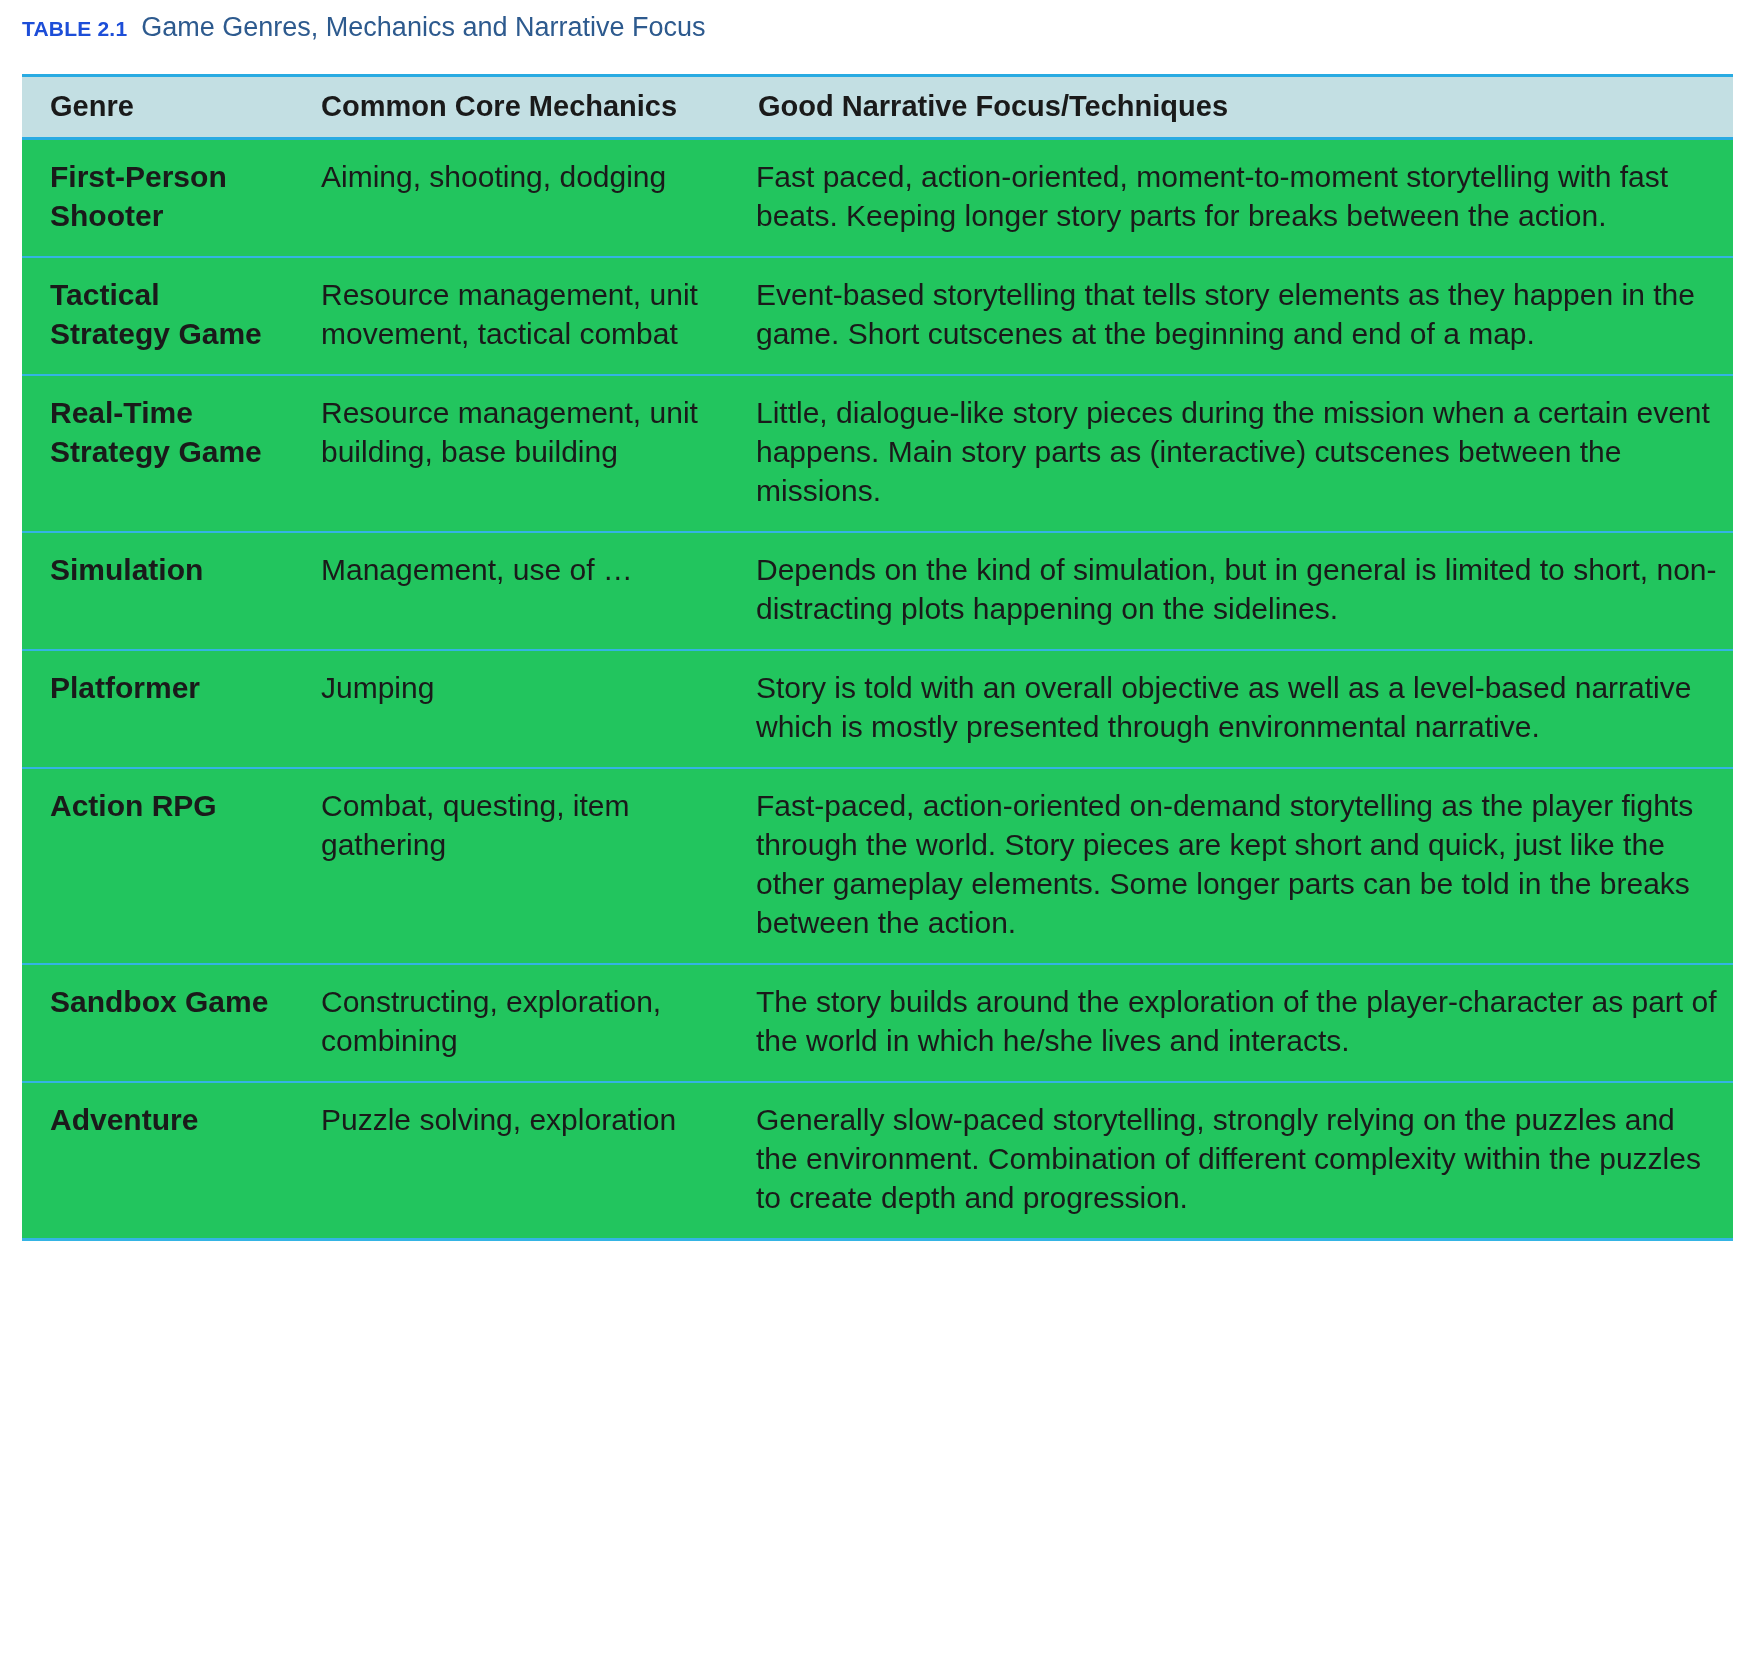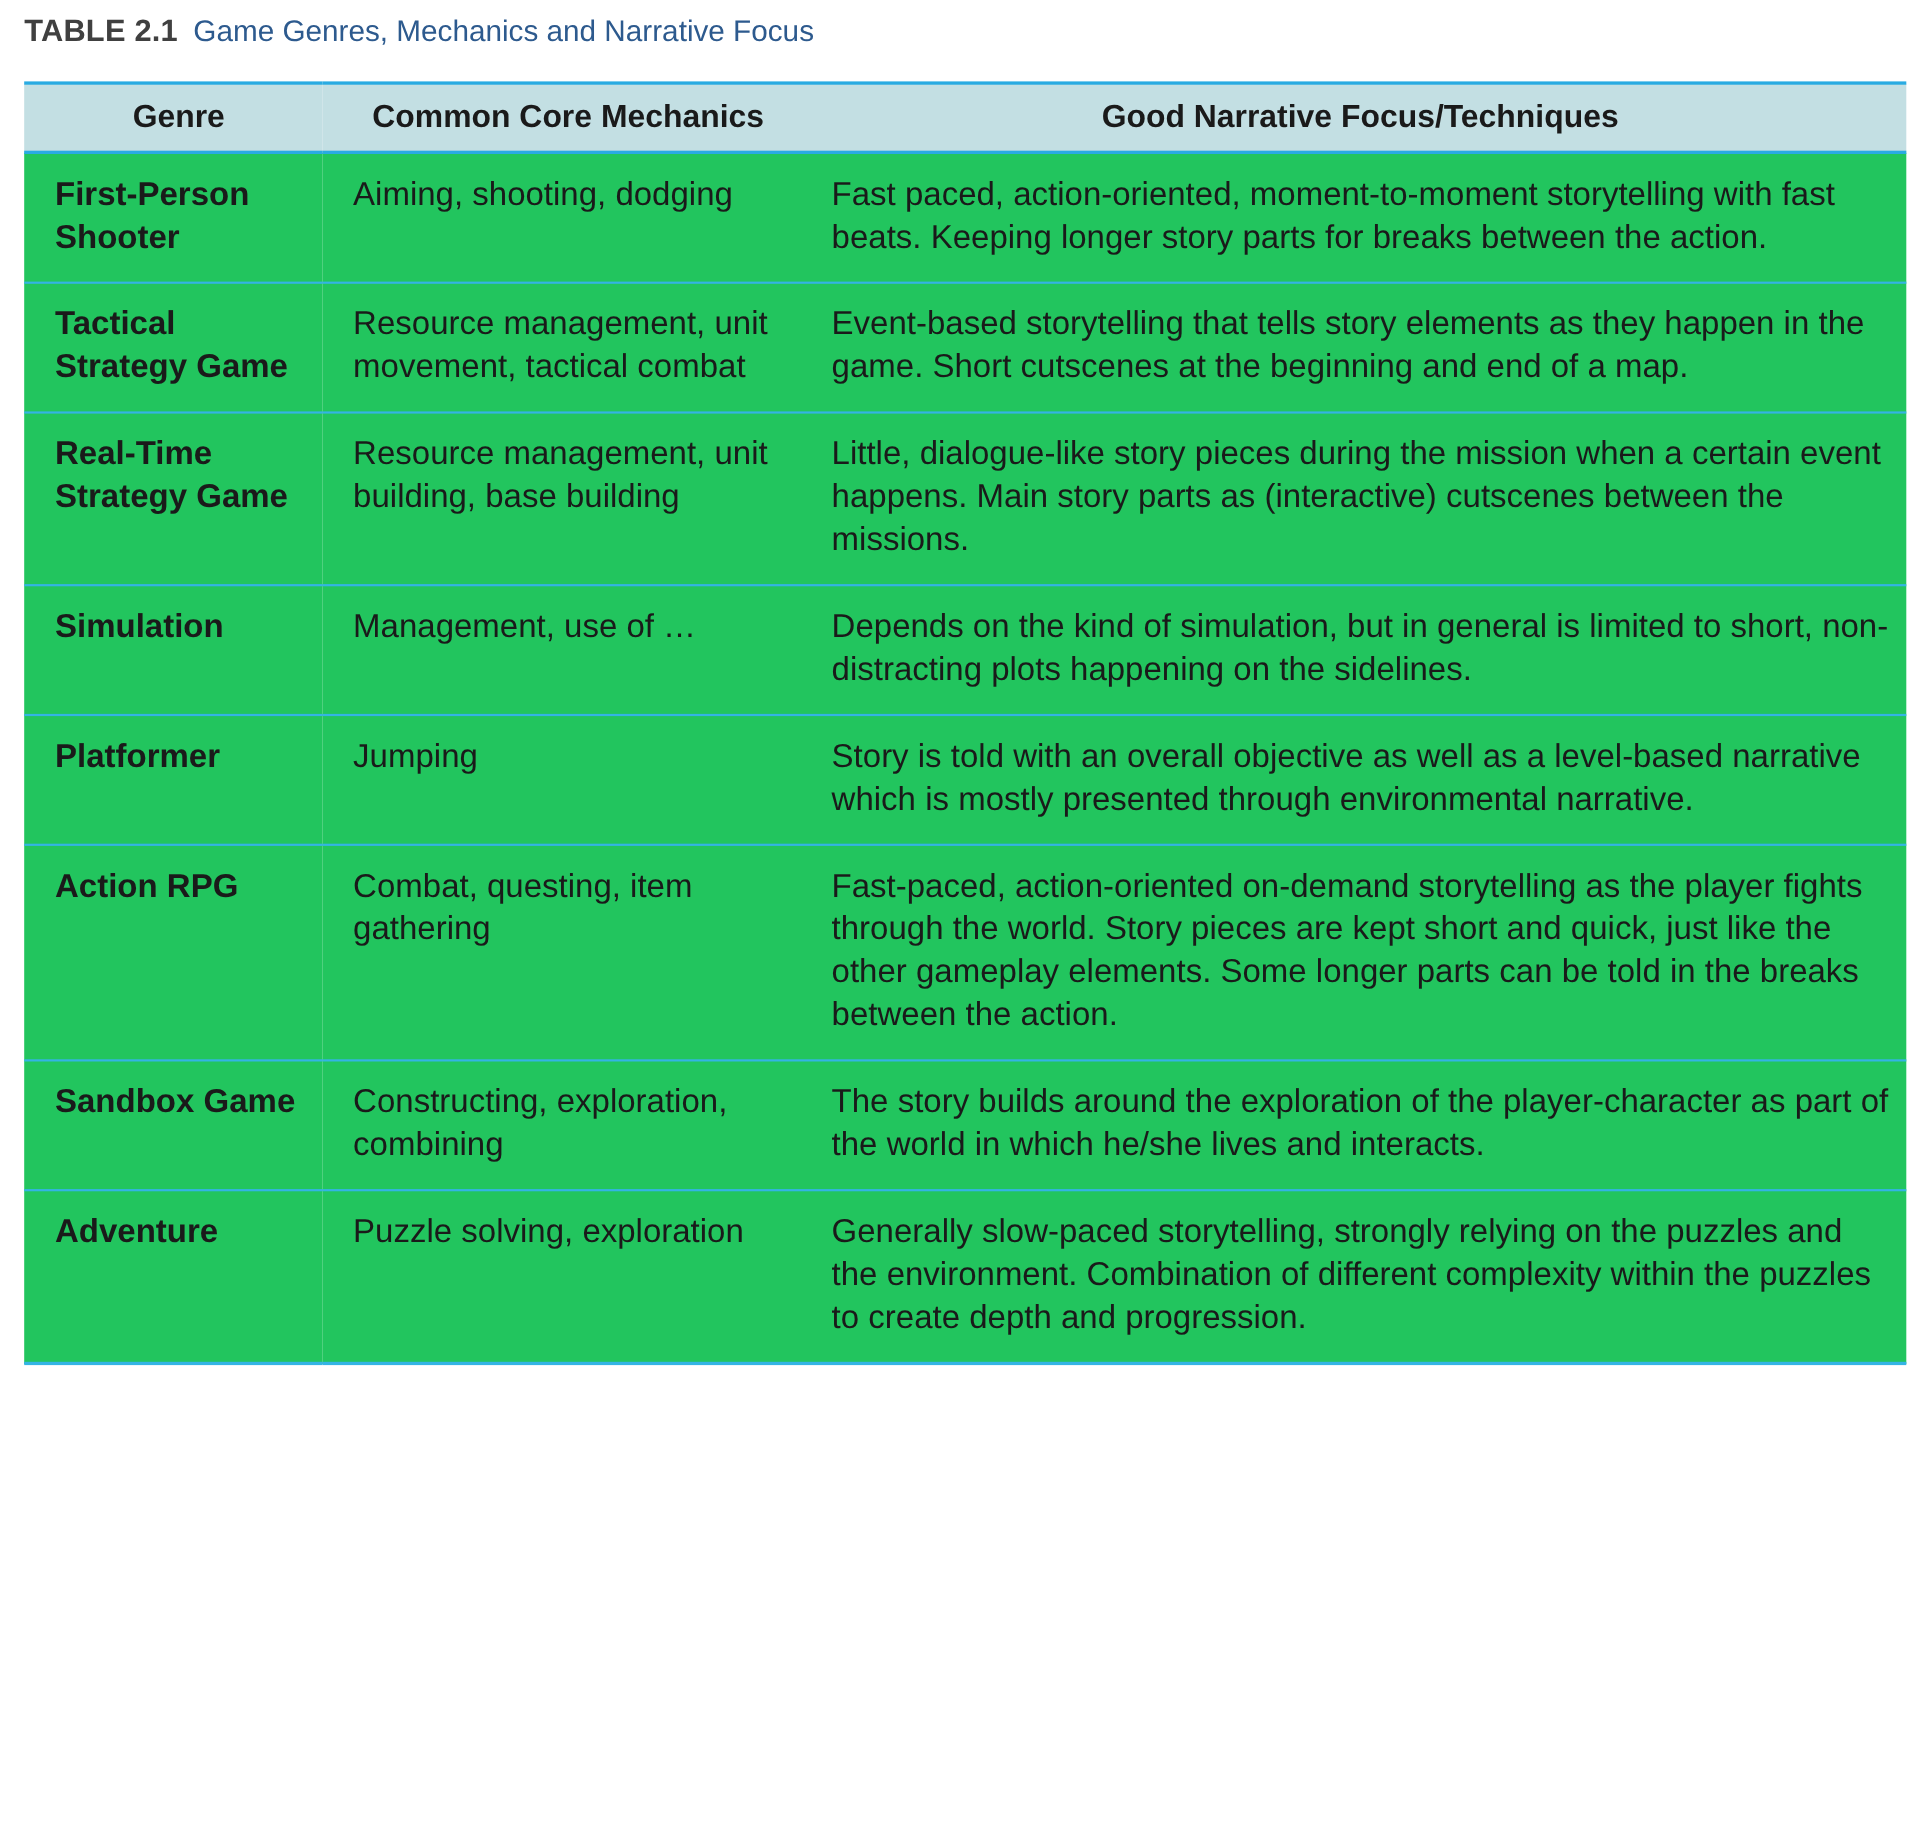--- a/index.html
+++ b/index.html
@@ -24,23 +24,23 @@
 
   
   .caption {
     position: absolute;
     left: 22px;
     top: 14px;
     white-space: nowrap;
     line-height: 1;
   }
   .caption-label {
-    font-size: 28px;
+    font-size: 21px;
     font-weight: 700;
-    color: #404040;
+    color: #1d4ed8;
     letter-spacing: 0.2px;
   }
   .caption-title {
     font-size: 27px;
     font-weight: 400;
     color: #2D5A8E;
     margin-left: 14px;
   }
 
   
@@ -54,21 +54,21 @@
   }
 
   .table col.c-genre     { width: 271px; }
   .table col.c-mechanics { width: 437px; }
   .table col.c-narrative { width: 1003px; }
 
   thead tr.header-row {
     background: #C3DFE3;
   }
   thead th {
-    text-align: center;
+    text-align: left;
     vertical-align: middle;
     font-size: 29px;
     font-weight: 700;
     color: #1A1A1A;
     padding: 13px 18px 14px 28px;
     border-top: 3px solid #29ABE2;
     border-bottom: 3px solid #29ABE2;
     box-sizing: border-box;
   }
 

